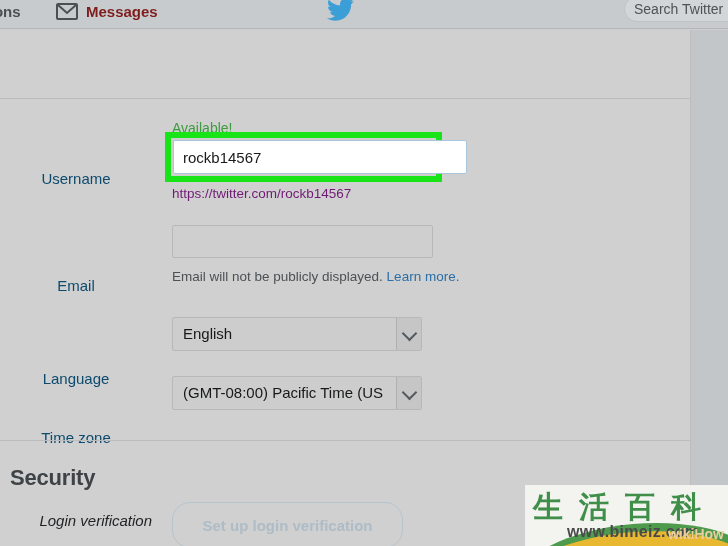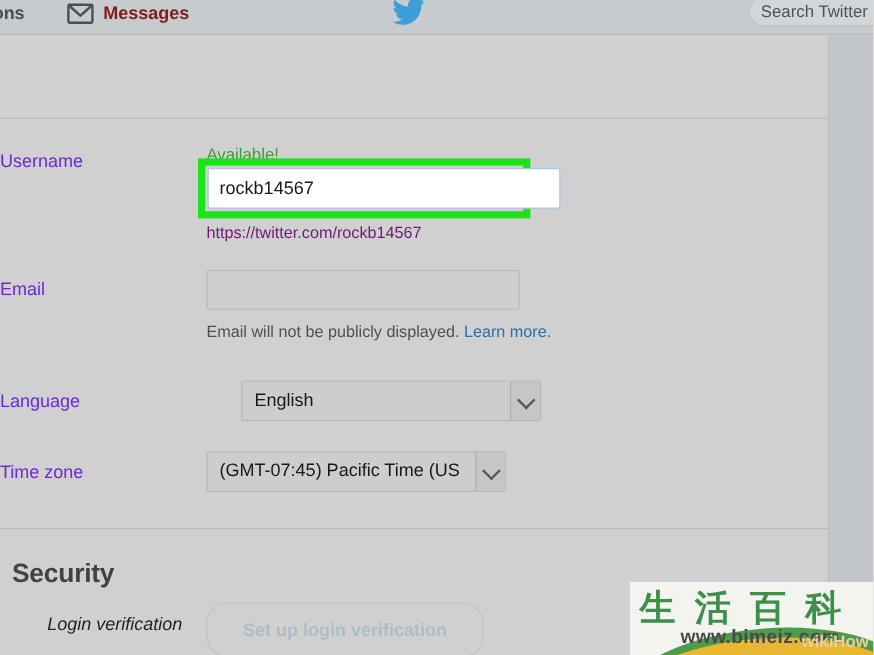--- a/index.html
+++ b/index.html
@@ -95,23 +95,24 @@
     left: 691px; top: 30px;
     width: 37px;
     height: 516px;
     background: #c3c6c8;
   }
 
   
   .field-label {
     position: absolute;
     font-size: 15px;
-    color: #6d28d9;
-    text-align: left;
-    white-space: nowrap;
+    color: #0c4a6e;
+    text-align: center;
+    white-space: nowrap;
+    margin-top: 44px;
   }
 
   
   .available-note {
     position: absolute;
     left: 172px; top: 118px;
     font-size: 14px;
     color: #3f9b3f;
     white-space: nowrap;
   }
@@ -347,31 +348,31 @@
     <div class="field-label" style="left:0;top:203px;width:152px;">Email</div>
 
     <input class="email-input" style="top: 195px;" type="text" placeholder="">
 
     <div class="email-hint" style="top:239px;">
       <span>Email will not be publicly displayed. </span><a href="#">Learn more.</a>
     </div>
 
     <div class="field-label" style="left:0;top:296px;width:152px;">Language</div>
 
-    <div class="select-wrap" style="left:172px;top:287px;width:250px;height:34px;margin-left:29px;">
+    <div class="select-wrap" style="left:172px;top:287px;width:250px;height:34px;">
       <div class="select-text">English</div>
       <div class="select-arrow-btn">
         <span class="chev"></span>
       </div>
     </div>
 
     <div class="field-label" style="left:0;top:355px;width:152px;">Time zone</div>
 
     <div class="select-wrap" style="left:172px;top:346px;width:250px;height:34px;">
-      <div class="select-text" style="width:205px;">(GMT-07:45) Pacific Time (US</div>
+      <div class="select-text" style="width:205px;">(GMT-08:00) Pacific Time (US</div>
       <div class="select-arrow-btn">
         <span class="chev"></span>
       </div>
     </div>
 
     <div style="position:absolute;left:0;top:410px;width:690px;height:1px;background:#bcbcbc;"></div>
 
     <div style="position:absolute;left:10px;top:435px;font-size:22px;font-weight:bold;color:#3e4347;letter-spacing:-0.2px;">Security</div>
 
     <div class="lbl-login-verification" style="top:482px;font-style:italic;">Login verification</div>

